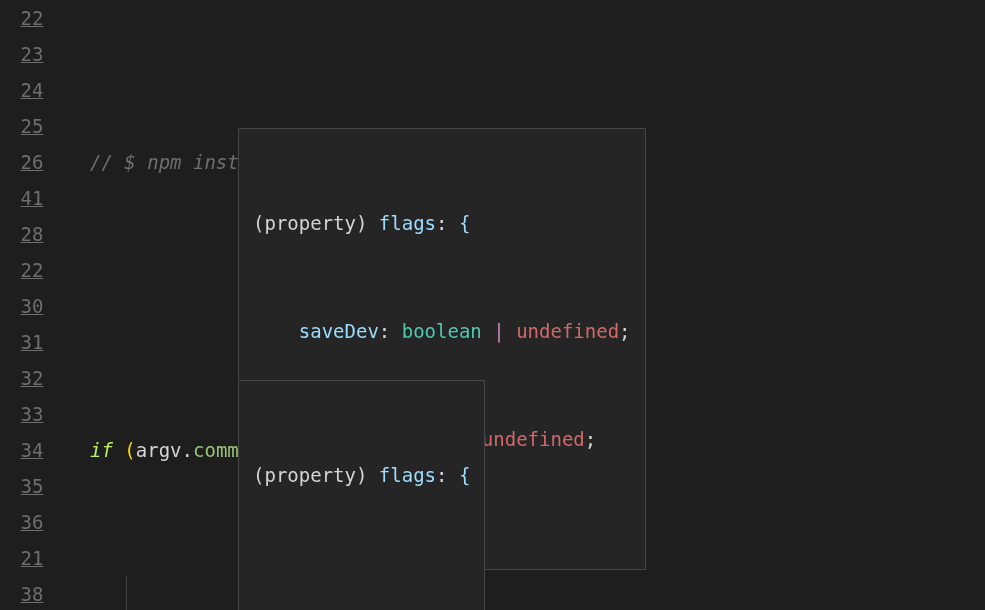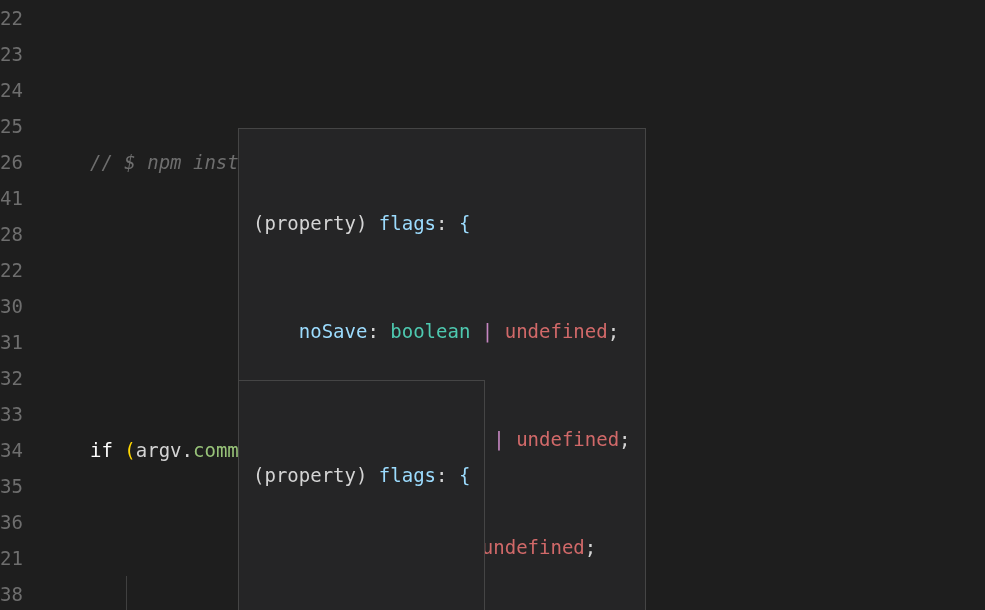--- a/index.html
+++ b/index.html
@@ -12,25 +12,26 @@
       overflow: hidden;
       width: 985px;
       height: 610px;
     }
     .editor {
       display: flex;
       height: 100%;
     }
     .gutter {
       width: 90px;
-      text-align: left;
+      text-align: center;
       padding-right: 26px;
       color: #6e6e6e;
       user-select: none;
       flex-shrink: 0;
+      text-decoration: underline;
     }
     .gutter .ln {
       height: 36px;
     }
     .code {
       position: relative;
       flex: 1;
       white-space: pre;
     }
     .line {
@@ -39,21 +40,21 @@
     }
     .indent-guide {
       position: absolute;
       top: 0;
       bottom: 0;
       width: 1px;
       background: #404040;
     }
     .ig1 { left: 36px; }
     .comment { color: #6e6e6e; font-style: italic; }
-    .keyword { color: #ffffff; }
+    .keyword { color: #bef264; font-style: italic; }
     .variable { color: #d4d4d4; margin-top: 48px; }
     .property { color: #98c379; }
     .operator { color: #c586c0; }
     .string { color: #ce9178; }
     .punct { color: #d4d4d4; }
     .brace { color: #ffd700; }
     .brace2 { color: #9cdcfe; }
     .tip-label { color: #9cdcfe; text-align: right; }
     .tip-prop { color: #9cdcfe; }
     .tip-type { color: #4ec9b0; }
@@ -129,21 +130,20 @@
     
     
     
     
     
     
 
     
     <div class="hover-tip" style="top:128px; left:148px;">
       <div><span class="tip-punct">(</span><span class="tip-punct">property</span><span class="tip-punct">) </span><span class="tip-label">flags</span><span class="tip-punct">: </span><span class="brace2">{</span></div>
-      <div><span class="tip-punct">    </span><span class="tip-prop">noSave</span><span class="tip-punct">: </span><span class="tip-type">boolean</span><span class="tip-pipe"> | </span><span class="tip-undef">undefined</span><span class="tip-punct">;</span></div>
       <div><span class="tip-punct">    </span><span class="tip-prop">saveDev</span><span class="tip-punct">: </span><span class="tip-type">boolean</span><span class="tip-pipe"> | </span><span class="tip-undef">undefined</span><span class="tip-punct">;</span></div>
       <div><span class="tip-punct">    </span><span class="tip-prop">help</span><span class="tip-punct">: </span><span class="tip-type">boolean</span><span class="tip-pipe"> | </span><span class="tip-undef">undefined</span><span class="tip-punct">;</span></div>
       
     </div>
 
     
     <div class="hover-tip" style="top:380px; left:148px;">
       <div><span class="tip-punct">(</span><span class="tip-punct">property</span><span class="tip-punct">) </span><span class="tip-label">flags</span><span class="tip-punct">: </span><span class="brace2">{</span></div>
       
       

